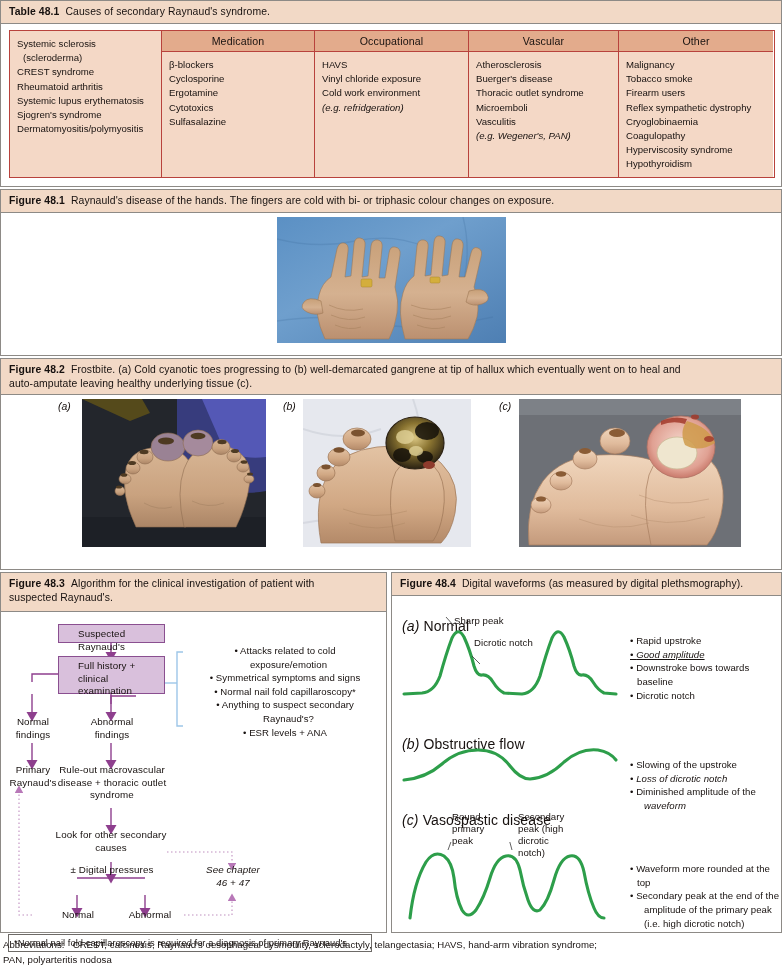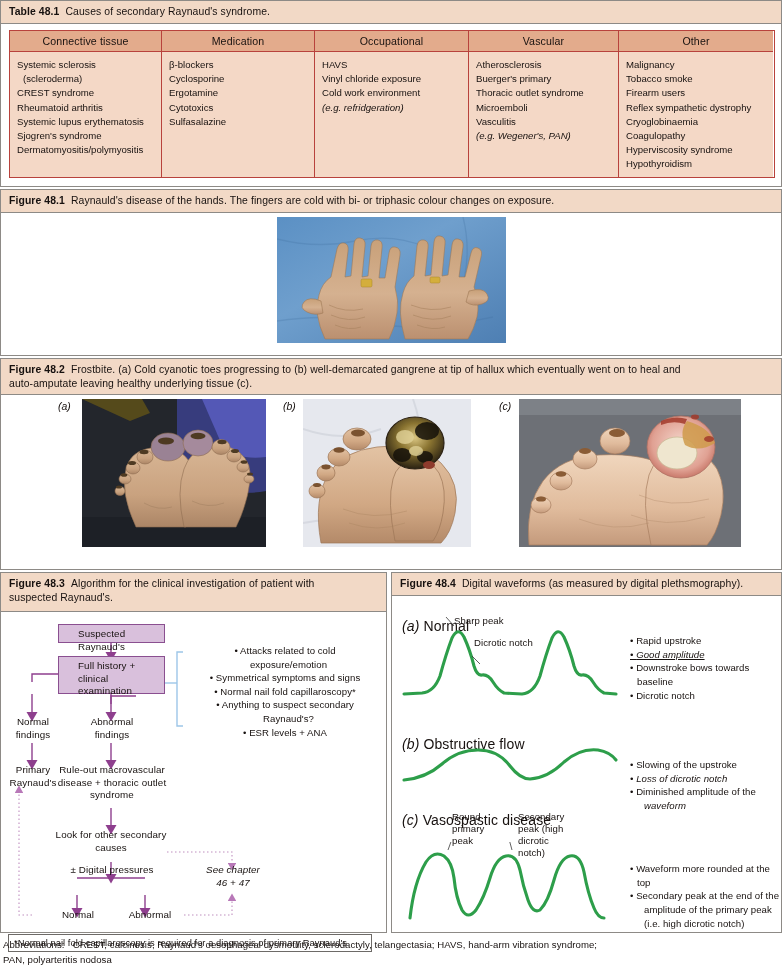--- a/index.html
+++ b/index.html
@@ -67,21 +67,20 @@
 </style>
 </head>
 <body>
 
 <div class="panel" id="tbl-panel">
   <div class="cap">
     <b>Table 48.1</b>&nbsp;&nbsp;<span>Causes of secondary Raynaud's syndrome.</span>
   </div>
   <div id="tbl-wrap">
     <div class="tcol" style="width:152px">
-      <div class="thead">Connective tissue</div>
       <div class="tbody">
         <div>Systemic sclerosis</div>
         <div class="ind">(scleroderma)</div>
         <div>CREST syndrome</div>
         <div>Rheumatoid arthritis</div>
         <div>Systemic lupus erythematosis</div>
         <div>Sjogren's syndrome</div>
         <div>Dermatomyositis/polymyositis</div>
       </div>
     </div>
@@ -101,21 +100,21 @@
         <div>HAVS</div>
         <div>Vinyl chloride exposure</div>
         <div>Cold work environment</div>
         <div class="it">(e.g. refridgeration)</div>
       </div>
     </div>
     <div class="tcol" style="width:150px">
       <div class="thead">Vascular</div>
       <div class="tbody">
         <div>Atherosclerosis</div>
-        <div>Buerger's primary</div>
+        <div>Buerger's disease</div>
         <div>Thoracic outlet syndrome</div>
         <div>Microemboli</div>
         <div>Vasculitis</div>
         <div class="it">(e.g. Wegener's, PAN)</div>
       </div>
     </div>
     <div class="tcol" style="width:154px">
       <div class="thead">Other</div>
       <div class="tbody">
         <div>Malignancy</div>

